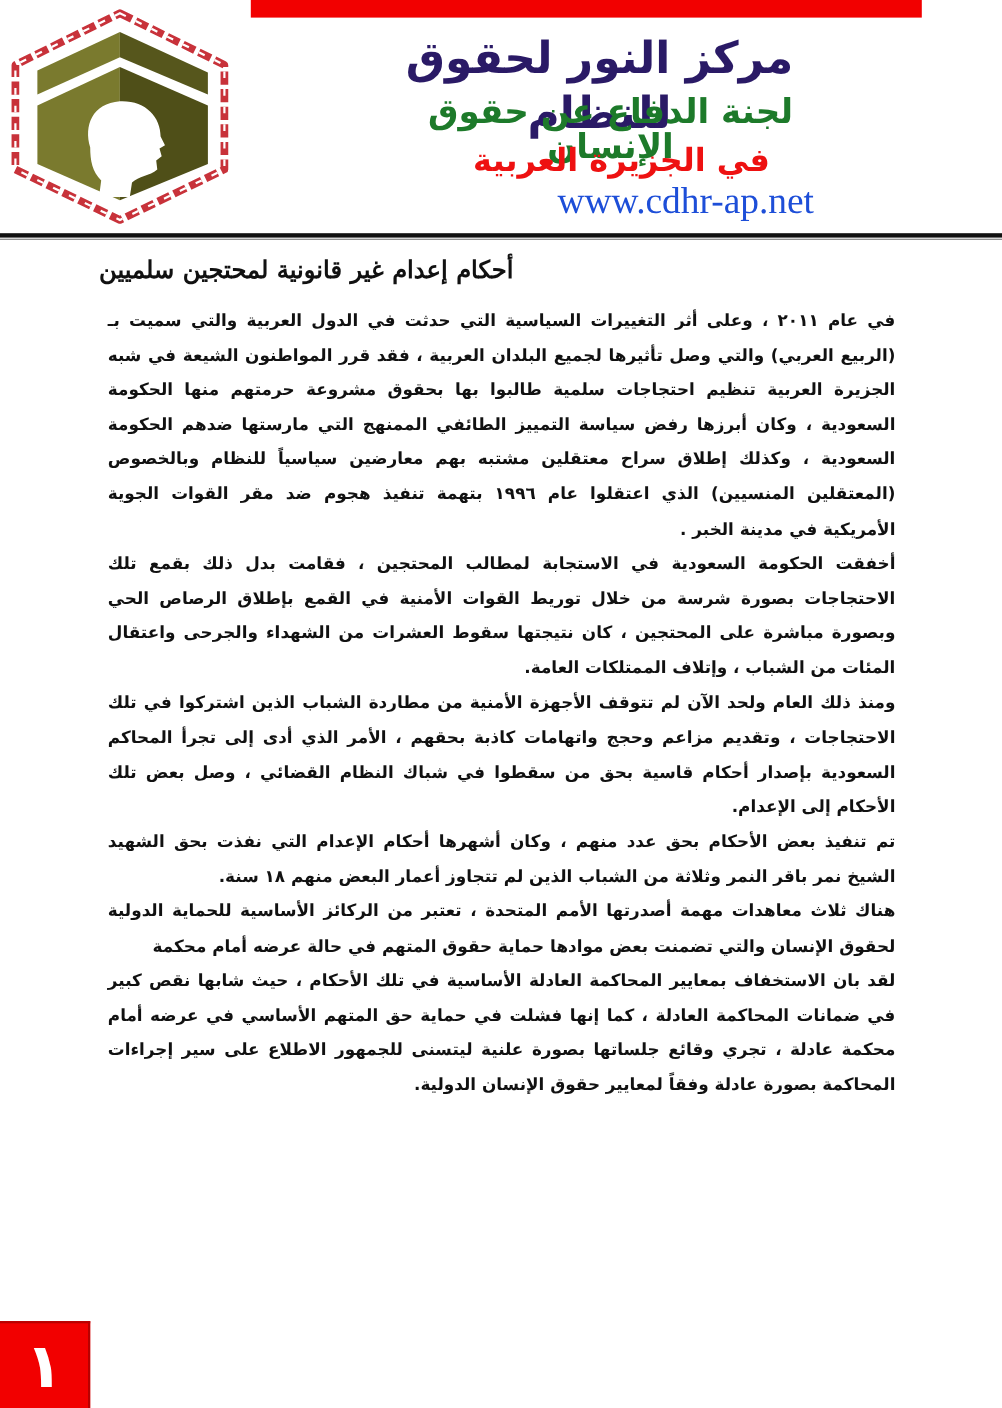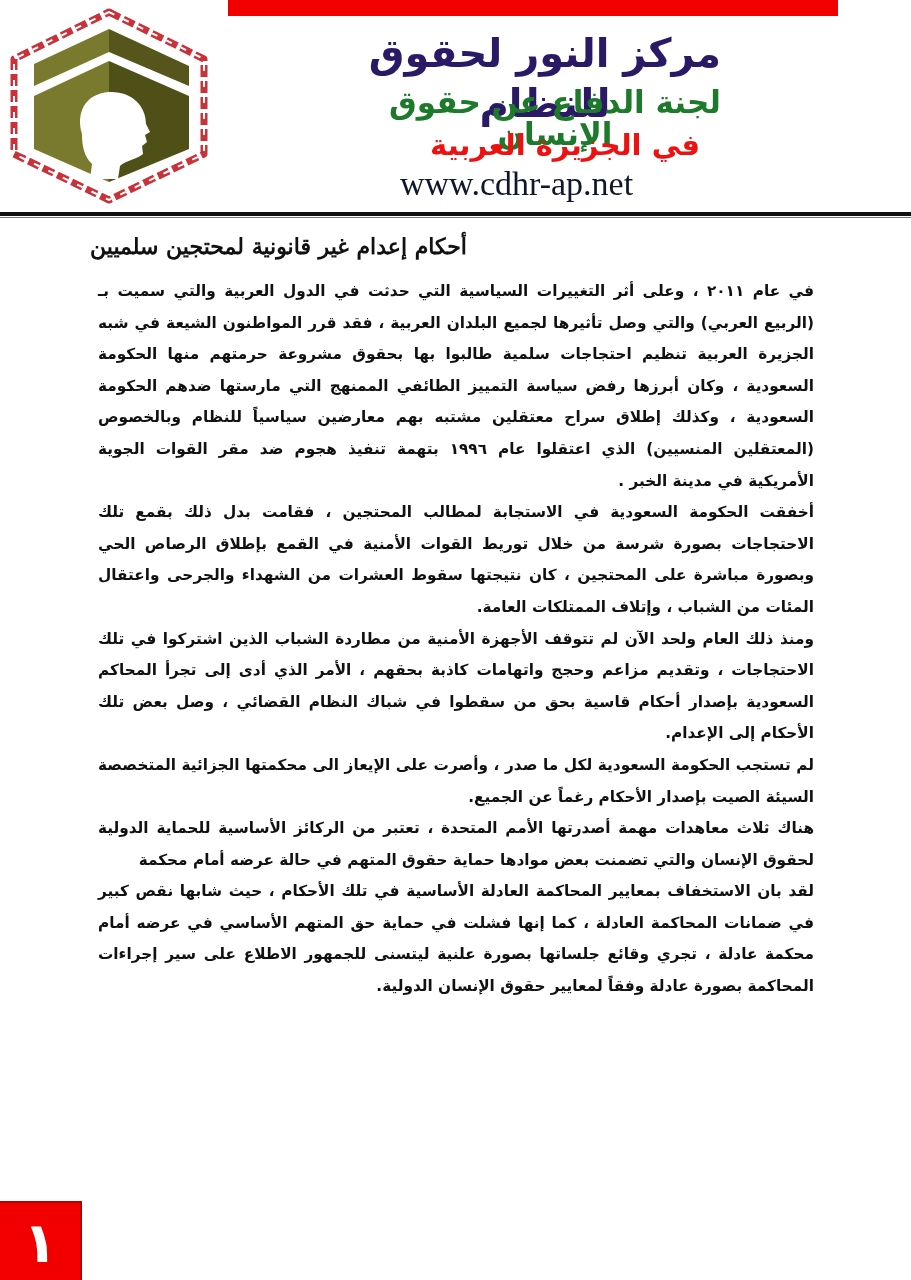--- a/index.html
+++ b/index.html
@@ -20,22 +20,22 @@
   }
   .committee {
     position:absolute; left:360px; top:86px; width:390px; text-align:center;
     font-weight:bold; font-size:31px; color:#1d7a2a; direction:rtl; line-height:32px;
   }
   .region {
     position:absolute; left:420px; top:125px; width:280px; text-align:right;
     font-weight:bold; font-size:29px; color:#ee1111; direction:rtl; line-height:40px;
   }
   .website {
-    position:absolute; left:400px; top:164px; width:340px; text-align:left;
-    font-family:"Liberation Serif", serif; font-size:34px; color:#0f172a; line-height:40px;
+    position:absolute; left:400px; top:164px; width:340px; text-align:right;
+    font-family:"Liberation Serif", serif; font-size:34px; color:#1d4ed8; line-height:40px;
   }
   .header-rule {
     position:absolute; left:0; top:212px; width:911px; height:4px; background:#111;
   }
   .header-rule2 {
     position:absolute; left:0; top:217px; width:911px; height:1px; background:#777;
   }
   .doc-title {
     position:absolute; left:90px; top:228px; width:730px; text-align:left;
     font-family:"DejaVu Serif", serif; font-weight:bold; font-size:22px;
@@ -81,18 +81,18 @@
 
 <div class="header-rule"></div>
 <div class="header-rule2"></div>
 
 <div class="doc-title">أحكام إعدام غير قانونية لمحتجين سلميين</div>
 
 <div class="body-text">
   <p>في عام ٢٠١١ ، وعلى أثر التغييرات السياسية التي حدثت في الدول العربية والتي سميت بـ (الربيع العربي) والتي وصل تأثيرها لجميع البلدان العربية ، فقد قرر المواطنون الشيعة في شبه الجزيرة العربية تنظيم احتجاجات سلمية طالبوا بها بحقوق مشروعة حرمتهم منها الحكومة السعودية ، وكان أبرزها رفض سياسة التمييز الطائفي الممنهج التي مارستها ضدهم الحكومة السعودية ، وكذلك إطلاق سراح معتقلين مشتبه بهم معارضين سياسياً للنظام وبالخصوص (المعتقلين المنسيين) الذي اعتقلوا عام ١٩٩٦ بتهمة تنفيذ هجوم ضد مقر القوات الجوية الأمريكية في مدينة الخبر .</p>
   <p>أخفقت الحكومة السعودية في الاستجابة لمطالب المحتجين ، فقامت بدل ذلك بقمع تلك الاحتجاجات بصورة شرسة من خلال توريط القوات الأمنية في القمع بإطلاق الرصاص الحي وبصورة مباشرة على المحتجين ، كان نتيجتها سقوط العشرات من الشهداء والجرحى واعتقال المئات من الشباب ، وإتلاف الممتلكات العامة.</p>
   <p>ومنذ ذلك العام ولحد الآن لم تتوقف الأجهزة الأمنية من مطاردة الشباب الذين اشتركوا في تلك الاحتجاجات ، وتقديم مزاعم وحجج واتهامات كاذبة بحقهم ، الأمر الذي أدى إلى تجرأ المحاكم السعودية بإصدار أحكام قاسية بحق من سقطوا في شباك النظام القضائي ، وصل بعض تلك الأحكام إلى الإعدام.</p>
-  <p>لم تستجب الحكومة السعودية لكل ما صدر ، وأصرت على الإيعاز الى محكمتها الجزائية المتخصصة السيئة الصيت بإصدار الأحكام رغماً عن الجميع.</p>
+  <p>تم تنفيذ بعض الأحكام بحق عدد منهم ، وكان أشهرها أحكام الإعدام التي نفذت بحق الشهيد الشيخ نمر باقر النمر وثلاثة من الشباب الذين لم تتجاوز أعمار البعض منهم ١٨ سنة.</p>
   <p>هناك ثلاث معاهدات مهمة أصدرتها الأمم المتحدة ، تعتبر من الركائز الأساسية للحماية الدولية لحقوق الإنسان والتي تضمنت بعض موادها حماية حقوق المتهم في حالة عرضه أمام محكمة</p>
   <p>لقد بان الاستخفاف بمعايير المحاكمة العادلة الأساسية في تلك الأحكام ، حيث شابها نقص كبير في ضمانات المحاكمة العادلة ، كما إنها فشلت في حماية حق المتهم الأساسي في عرضه أمام محكمة عادلة ، تجري وقائع جلساتها بصورة علنية ليتسنى للجمهور الاطلاع على سير إجراءات المحاكمة بصورة عادلة وفقاً لمعايير حقوق الإنسان الدولية.</p>
 </div>
 
 <div class="page-badge">١</div>
 
 </body></html>

